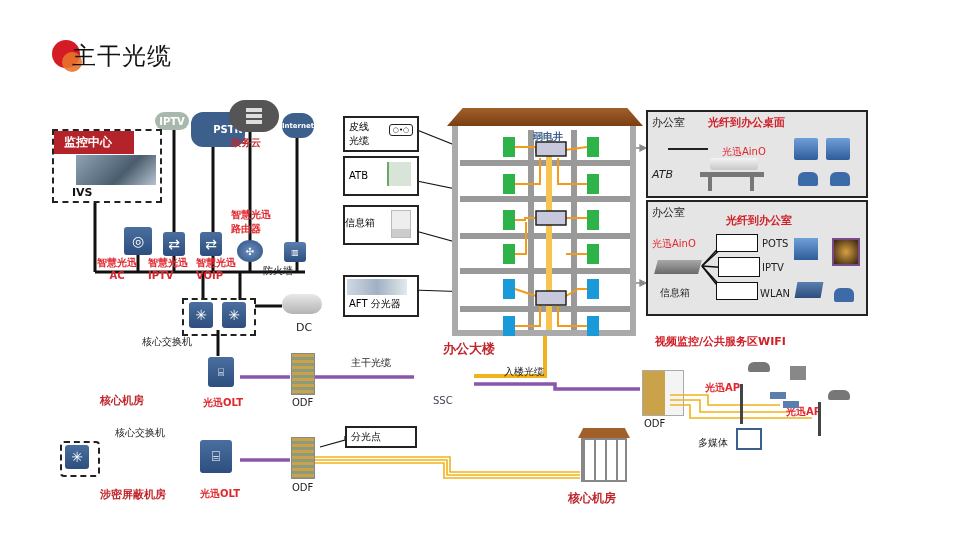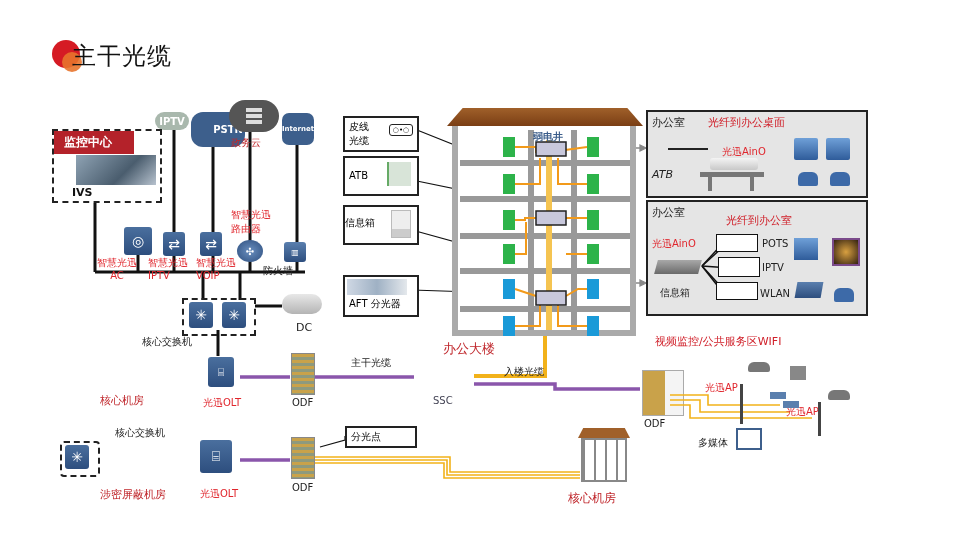--- a/index.html
+++ b/index.html
@@ -1,19 +1,19 @@
 <!DOCTYPE html>
 <html><head>
 <meta charset="utf-8">
 <style>
   html,body{margin:0;padding:0;background:#fff;}
   body{width:960px;height:545px;position:relative;overflow:hidden;font-family:"DejaVu Sans",sans-serif;}
   .abs{position:absolute;}
   .title{left:72px;top:40px;font-size:24px;color:#111;letter-spacing:1px;}
-  .red{color:#d0202a;font-weight:normal;}
+  .red{color:#d0202a;font-weight:bold;}
   .lbl{font-size:11px;color:#222;white-space:nowrap;}
   .lbl-s{font-size:10px;color:#222;white-space:nowrap;}
   .panel{background:#f0f0f0;box-shadow:1px 2px 3px rgba(0,0,0,.35);}
   .dev{width:28px;height:28px;background:linear-gradient(#4a6f9e,#2d4e7e);border-radius:3px;color:#fff;font-size:14px;display:flex;align-items:center;justify-content:center;}
   .cloud{border-radius:12px;color:#fff;font-size:10px;font-weight:bold;display:flex;align-items:center;justify-content:center;}
   .callout{border:2px solid #222;background:#fff;font-size:10px;padding:2px 4px;}
   .officebox{border:2px solid #222;background:#e5e5e5;}
   .port{border:1.5px solid #111;background:#fff;}
   svg{position:absolute;left:0;top:0;}
 </style>
@@ -73,21 +73,21 @@
 
 <div class="abs cloud" style="left:155px;top:112px;width:34px;height:18px;background:#a9b8ad;">
     <span>IPTV</span>
   </div>
 <div class="abs cloud" style="left:191px;top:112px;width:34px;height:35px;background:#3d5f8c;padding-left:20px;">
     <span>PSTN</span>
   </div>
 <div class="abs cloud" style="left:229px;top:100px;width:50px;height:32px;background:#555;border-radius:16px;">
   <div style="width:16px;height:16px;background:repeating-linear-gradient(#ddd 0 4px,#555 4px 6px);"></div>
 </div>
-<div class="abs cloud" style="left:282px;top:113px;width:32px;height:32px;background:#3d5f8c;font-size:7px;border-radius:7px;">
+<div class="abs cloud" style="left:282px;top:113px;width:32px;height:25px;background:#3d5f8c;font-size:7px;">
     <span>Internet</span>
   </div>
 <div class="abs red" style="left:231px;top:136px;font-size:10px;color:#c0282d;">政务云</div>
 
 <div class="abs" style="left:52px;top:129px;width:106px;height:70px;border:2px dashed #222;background:#fff;">
   <div style="background:#b4222a;color:#fff;font-size:12px;font-weight:bold;padding:3px 10px;width:60px;">监控中心</div>
   <div style="position:absolute;left:22px;top:24px;width:80px;height:30px;background:linear-gradient(135deg,#8fa3b4,#4a5d6e 60%,#b7c2ce);"></div>
   <div style="position:absolute;left:18px;top:55px;font-size:11px;font-weight:bold;color:#111;">IVS</div>
 </div>
 

